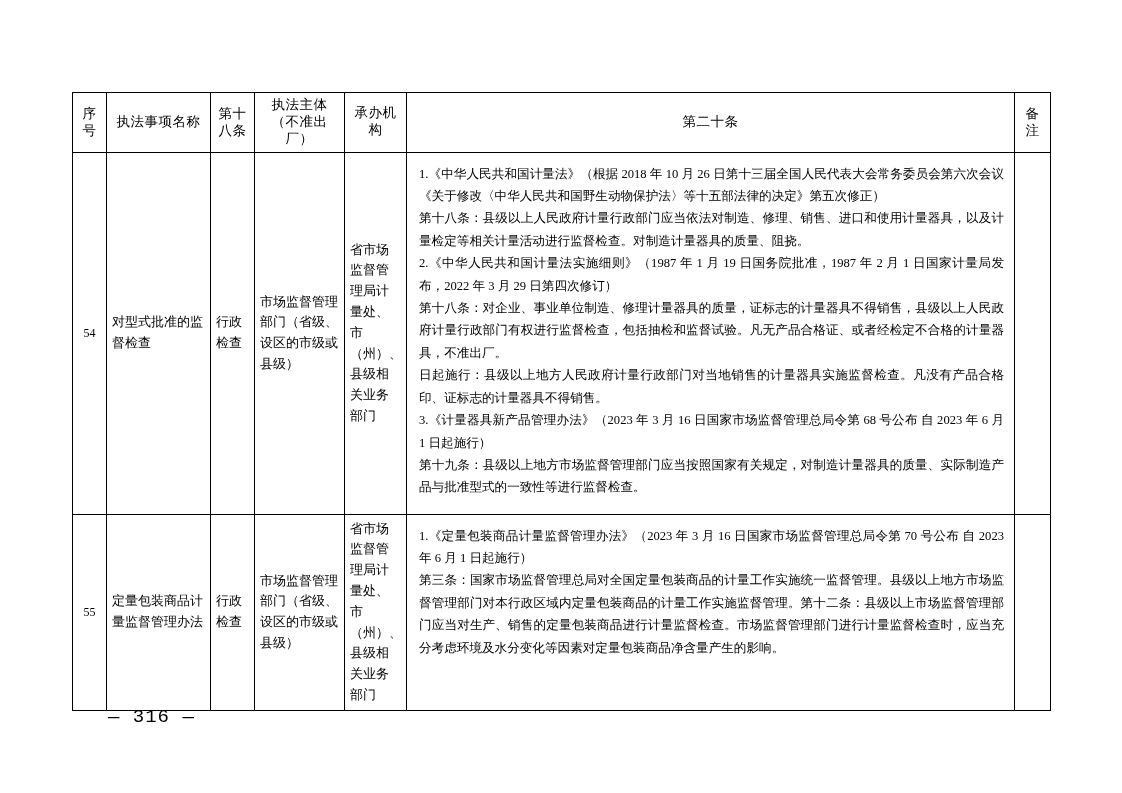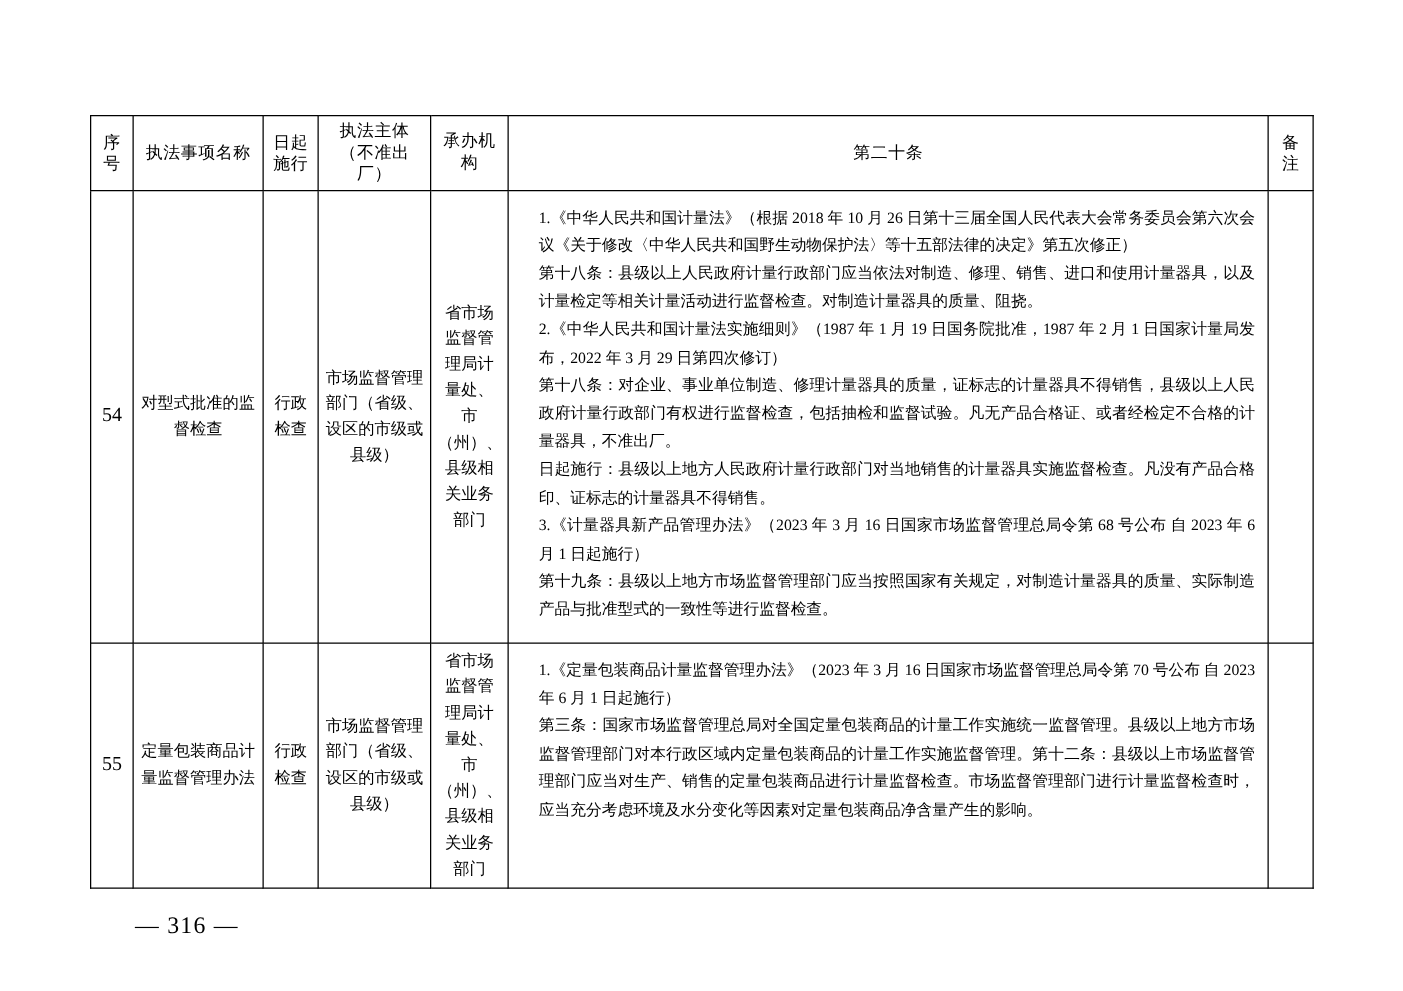--- a/index.html
+++ b/index.html
@@ -53,51 +53,50 @@
   .hdr-v {
     
     line-height: 1.3;
   }
   tbody td {
     font-size: 13px;
     line-height: 1.55;
   }
   td.seq {
     text-align: center;
-    font-size: 16px;
+    font-size: 12px;
   }
   td.center-cell {
-    text-align: center;
+    text-align: left;
     font-size: 13px;
     line-height: 1.6;
   }
   td.basis {
     text-align: justify;
     text-justify: inter-ideograph;
     font-size: 12.6px;
     line-height: 1.78;
-    padding: 10px 10px 10px 24px;
+    padding: 10px 10px 10px 12px;
     vertical-align: top;
   }
   td.basis p {
     margin: 0;
     text-indent: 0;
   }
   td.remark { }
   .row-1 { height: 362px; }
   .row-2 { height: 172px; }
 
   .page-number {
     position: absolute;
     left: 108px;
     top: 706px;
     font-size: 19px;
     letter-spacing: 1px;
-    font-family: Liberation Serif, serif;
-    margin-top: 24px;
+    font-family: Liberation Mono, monospace;
   }
 </style>
 </head>
 <body>
 
 <div class="page">
 
   <table class="doc-table">
     <colgroup>
       <col class="c-seq">
@@ -105,21 +104,21 @@
       <col class="c-type">
       <col class="c-subject">
       <col class="c-org">
       <col class="c-basis">
       <col class="c-remark">
     </colgroup>
     <thead>
       <tr>
         <td class="hdr-v">序号</td>
         <td>执法事项名称</td>
-        <td class="hdr-v">日起施行</td>
+        <td class="hdr-v">第十八条</td>
         <td>执法主体（不准出厂）</td>
         <td>承办机构</td>
         <td>第二十条</td>
         <td class="hdr-v">备注</td>
       </tr>
     </thead>
     <tbody>
       <tr class="row-1">
         <td class="seq">54</td>
         <td class="center-cell">对型式批准的监督检查</td>

